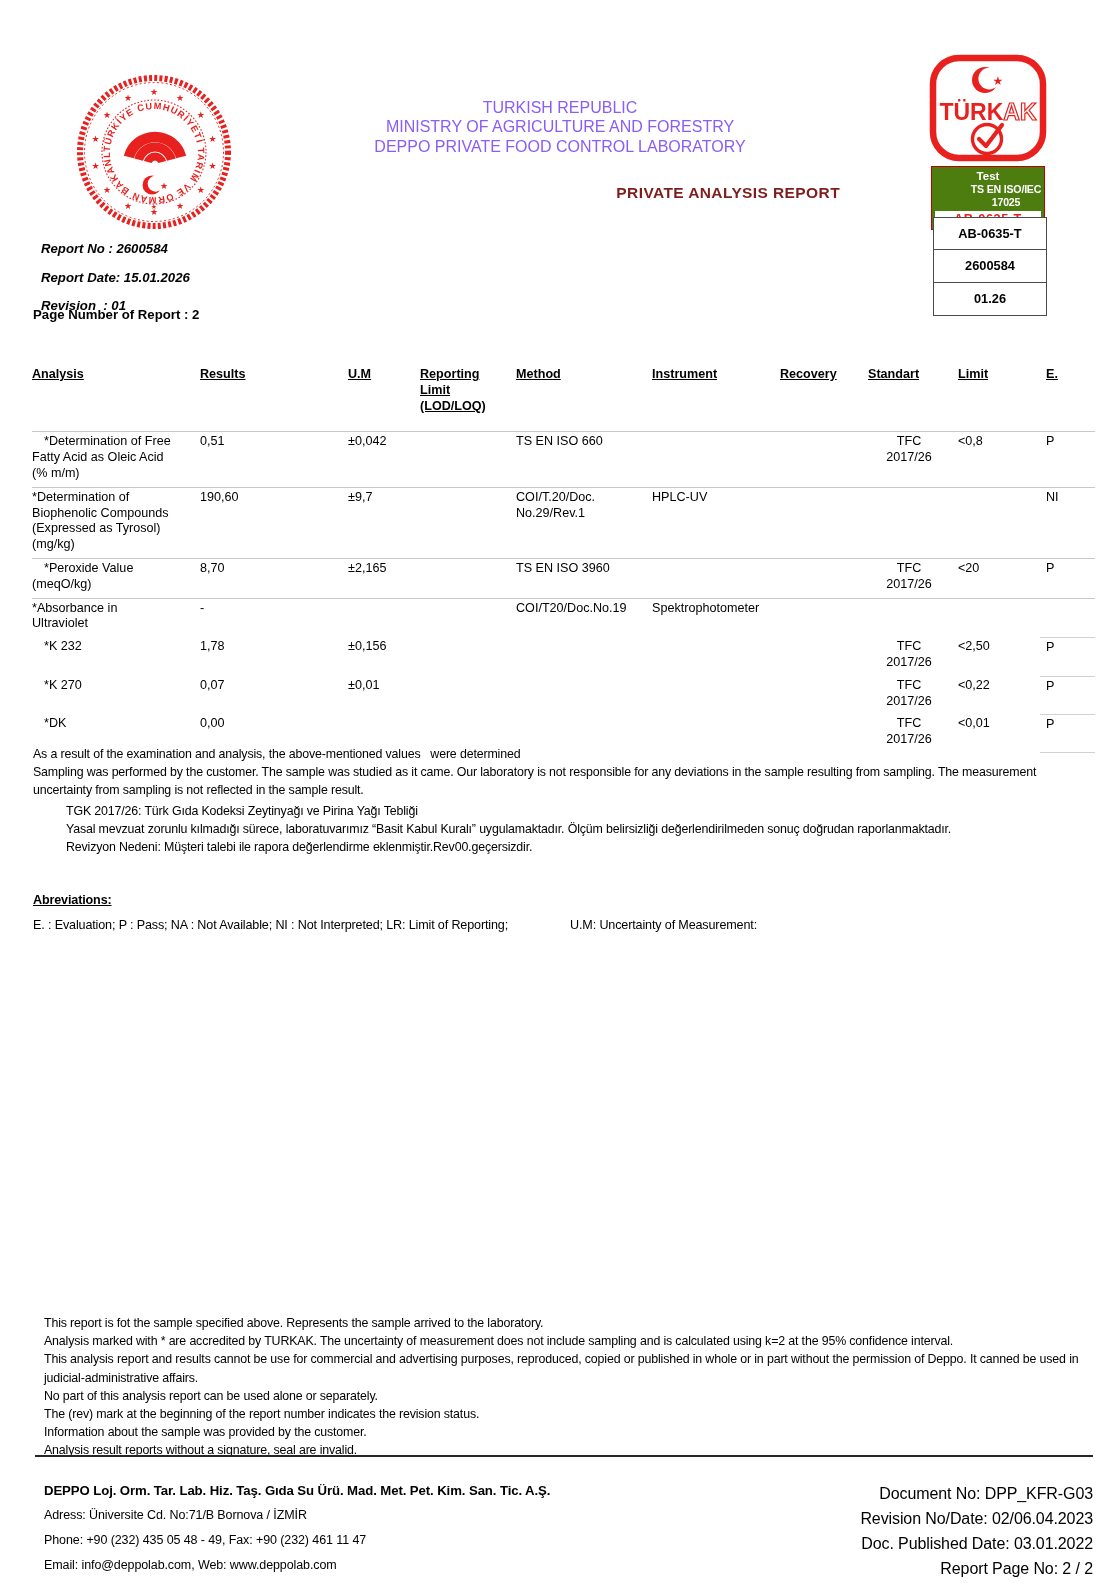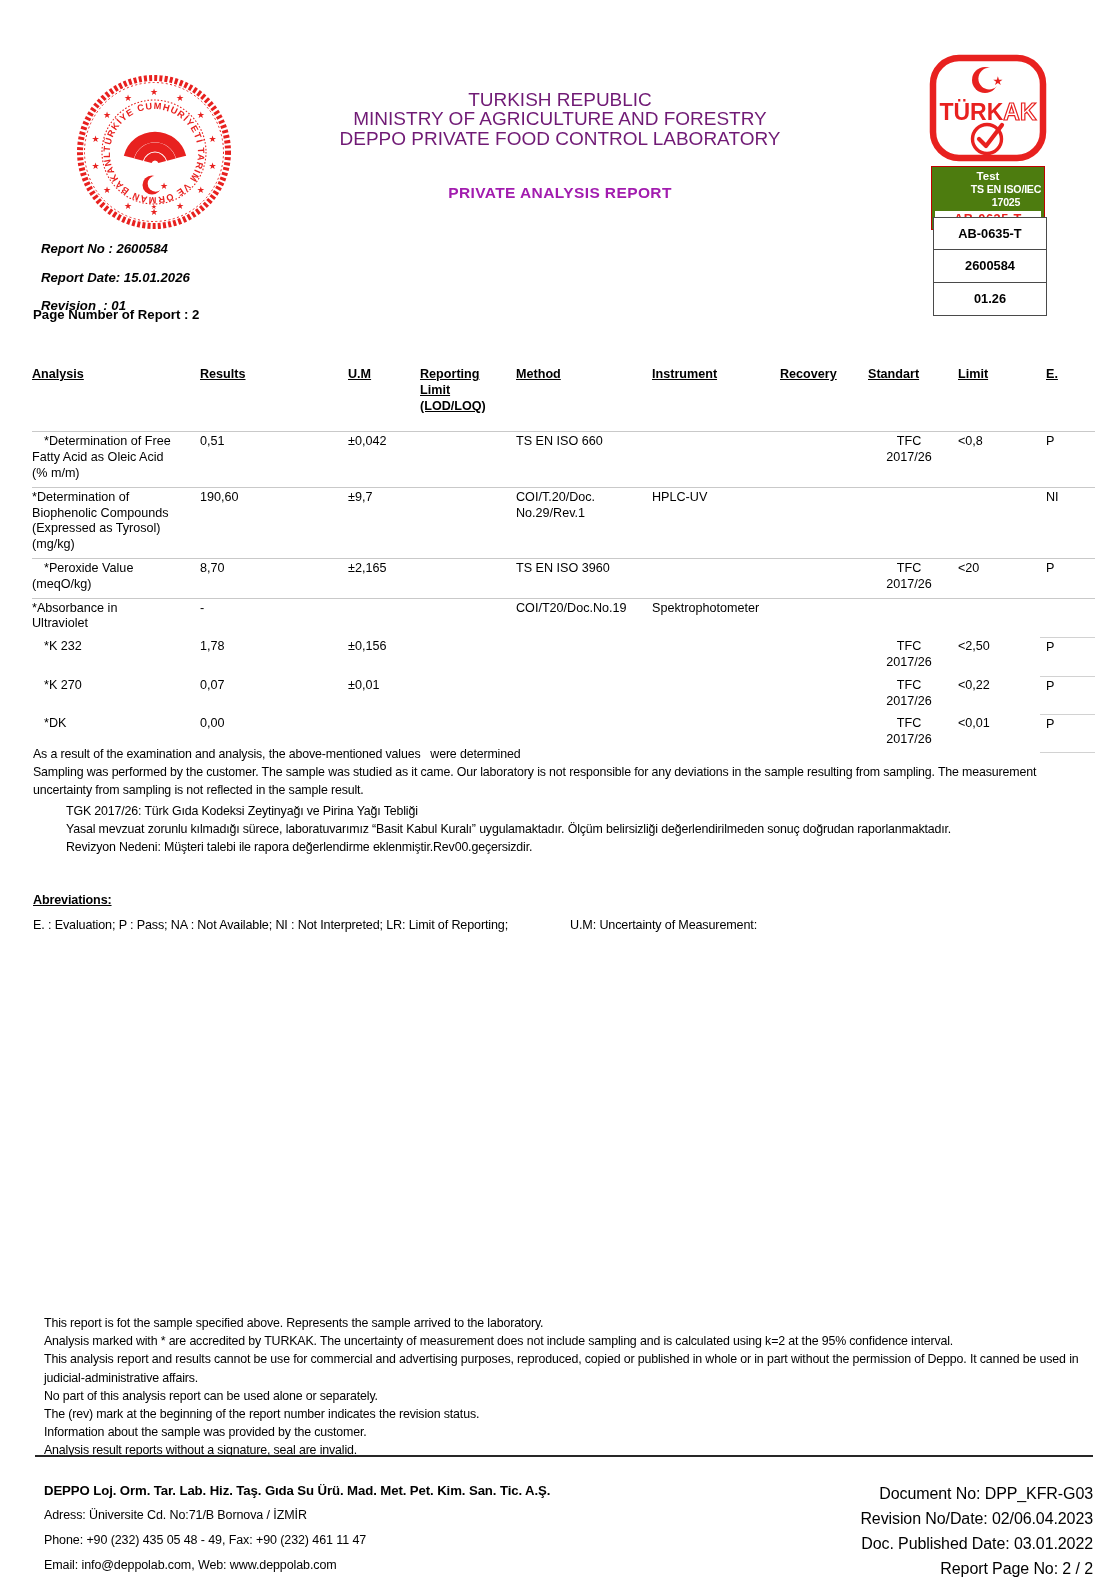--- a/index.html
+++ b/index.html
@@ -1,25 +1,25 @@
 <!DOCTYPE html>
 <html><head>
 <meta charset="utf-8">
 <style>
   html,body{margin:0;padding:0;background:#fff;}
   .page{position:relative;width:1120px;height:1587px;background:#fff;overflow:hidden;
         font-family:"Liberation Sans",sans-serif;color:#000;}
 
   
   .seal{position:absolute;left:74px;top:68px;}
-  .org-lines{position:absolute;left:280px;top:90px;width:560px;text-align:center;
-             font-size:19px;line-height:19.4px;color:#701a75;}
+  .org-lines{position:absolute;left:280px;top:98px;width:560px;text-align:center;
+             font-size:16px;line-height:19.4px;color:#8b5cf6;}
   .org-lines p{margin:0;}
-  .report-title{position:absolute;left:280px;top:184px;width:560px;text-align:center;
-                font-size:15.5px;font-weight:bold;color:#a21caf;letter-spacing:.4px;}
+  .report-title{position:absolute;left:280px;top:184px;width:560px;text-align:right;
+                font-size:15.5px;font-weight:bold;color:#7f1d1d;letter-spacing:.4px;}
 
   .tk-logo{position:absolute;left:929px;top:54px;}
   .tk-banner{position:absolute;left:931px;top:166px;width:112px;background:#4d7c0f;
              border:1px solid #c00000;text-align:center;color:#fff;font-weight:bold;padding-bottom:3px;}
   .tk-banner .l1{font-size:11.5px;line-height:14px;padding-top:2px;}
   .tk-banner .l2{font-size:10.6px;line-height:13px;letter-spacing:-.2px;padding-left:36px;}
   .tk-banner .code{background:#fff;color:#e8211f;font-size:12.8px;line-height:15px;
                    margin:2px 3px 0 3px;letter-spacing:.5px;}
   .tk-info{position:absolute;left:933px;top:218px;width:114px;}
   .tk-cell{border:1.5px solid #4a4a4a;height:32px;line-height:32px;text-align:center;

